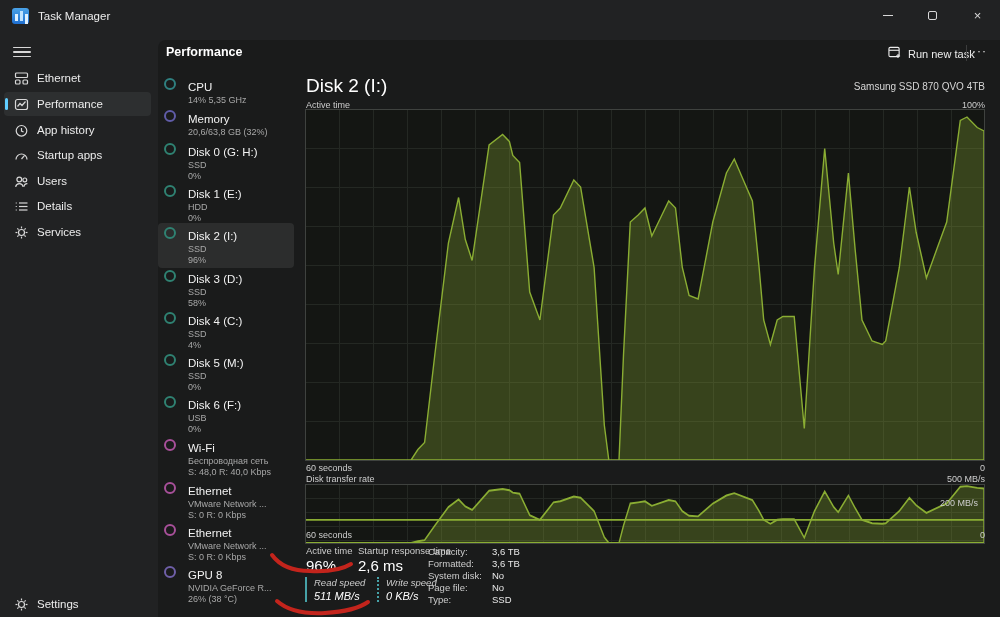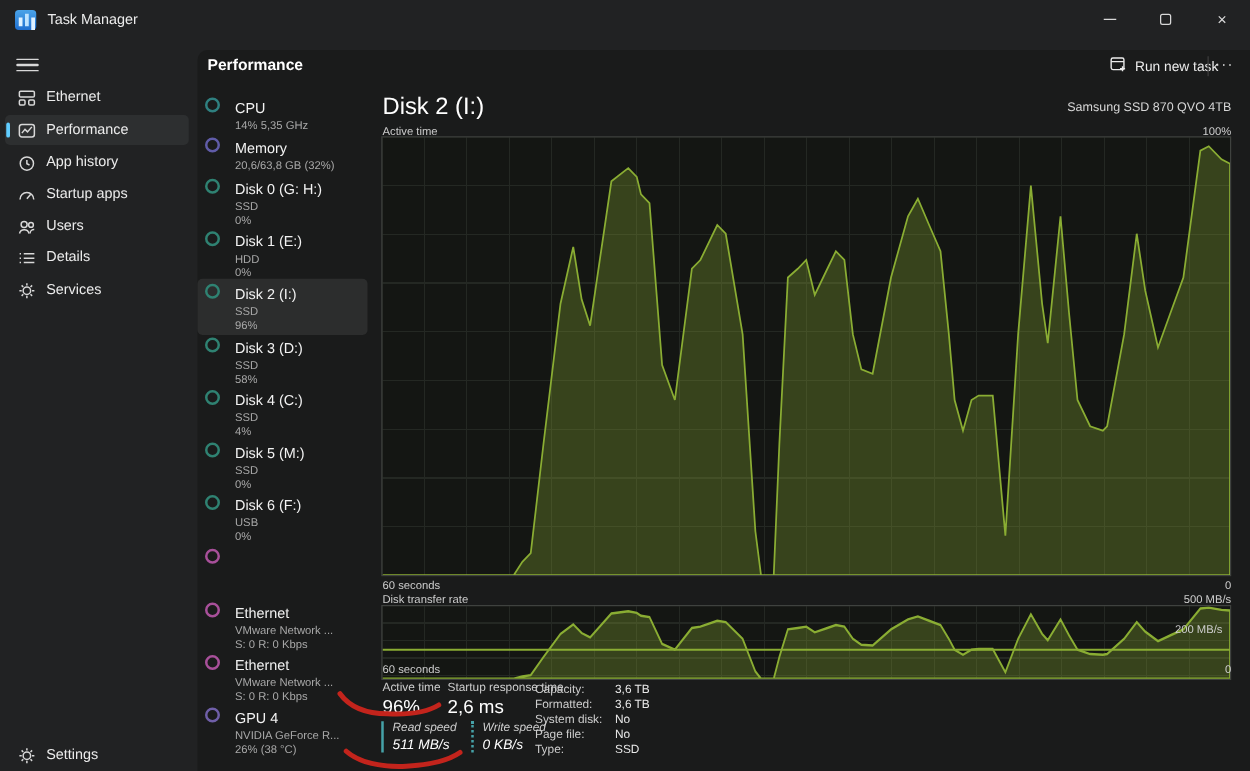--- a/index.html
+++ b/index.html
@@ -240,32 +240,33 @@
   <div class="device" style="top:350px">
       <span class="ring" style="border-color: rgb(47, 130, 114);"></span>
       <span><span class="dev-name">Disk 5 (M:)</span><div class="dev-sub">SSD</div><div class="dev-sub">0%</div></span>
     </div>
   <div class="device" style="top:392px">
       <span class="ring" style="border-color: rgb(47, 130, 114);"></span>
       <span><span class="dev-name">Disk 6 (F:)</span><div class="dev-sub">USB</div><div class="dev-sub">0%</div></span>
     </div>
   <div class="device" style="top:435px">
       <span class="ring" style="border-color: rgb(168, 80, 154);"></span>
+      <span><span class="dev-name">Wi-Fi</span><div class="dev-sub">Беспроводная сеть</div><div class="dev-sub">S: 48,0 R: 40,0 Kbps</div></span>
     </div>
   <div class="device" style="top:478px">
       <span class="ring" style="border-color: rgb(168, 80, 154);"></span>
       <span><span class="dev-name">Ethernet</span><div class="dev-sub">VMware Network ...</div><div class="dev-sub">S: 0 R: 0 Kbps</div></span>
     </div>
   <div class="device" style="top:520px">
       <span class="ring" style="border-color: rgb(168, 80, 154);"></span>
       <span><span class="dev-name">Ethernet</span><div class="dev-sub">VMware Network ...</div><div class="dev-sub">S: 0 R: 0 Kbps</div></span>
     </div>
   <div class="device" style="top:562px">
       <span class="ring" style="border-color: rgb(111, 95, 168);"></span>
-      <span><span class="dev-name">GPU 4</span><div class="dev-sub">NVIDIA GeForce R...</div><div class="dev-sub">26% (38 °C)</div></span>
+      <span><span class="dev-name">GPU 8</span><div class="dev-sub">NVIDIA GeForce R...</div><div class="dev-sub">26% (38 °C)</div></span>
     </div>
 
   <div class="h1">Disk 2 (I:)</div>
   <div class="hw-name">Samsung SSD 870 QVO 4TB</div>
 
   <div class="lab" style="left:306px;top:100px">Active time</div>
   <div class="lab" style="right:15px;top:100px">100%</div>
   <div class="chart-box" id="chart1" style="top:109px;height:352px">
     <svg id="chart1-svg" viewBox="0 0 678 350" preserveAspectRatio="none">
         <polygon id="poly1" points="0,350 0.0,350.0 105.1,350.0 111.9,339.5 118.6,332.5 128.8,245.0 142.4,133.0 152.6,87.5 159.3,129.5 166.1,150.5 183.1,35.0 196.6,24.5 203.4,31.5 206.8,45.5 213.6,52.5 223.7,182.0 233.9,210.0 247.5,105.0 254.3,98.0 267.8,70.0 274.6,77.0 288.1,157.5 298.3,315.0 302.8,350.0 313.0,350.0 317.5,245.0 324.3,112.0 332.2,105.0 339.0,98.0 345.8,126.0 355.9,105.0 362.7,91.0 369.5,98.0 376.3,157.5 383.1,185.5 392.1,189.0 406.8,112.0 420.4,63.0 428.3,49.0 437.3,70.0 446.4,91.0 453.1,157.5 457.7,210.0 464.4,234.5 471.2,210.0 476.9,206.5 488.2,206.5 498.3,318.5 508.5,157.5 518.7,38.5 527.7,133.0 532.2,164.5 542.4,63.0 549.2,140.0 556.0,210.0 566.1,231.0 576.3,234.5 579.7,231.0 593.3,157.5 603.4,77.0 610.2,122.5 620.4,168.0 630.5,140.0 640.7,112.0 654.3,10.5 661.0,7.0 671.2,17.5 678.0,21.0 678,350" fill="rgba(138,173,51,0.30)" stroke="#8aad33" stroke-width="1.4"></polygon>

